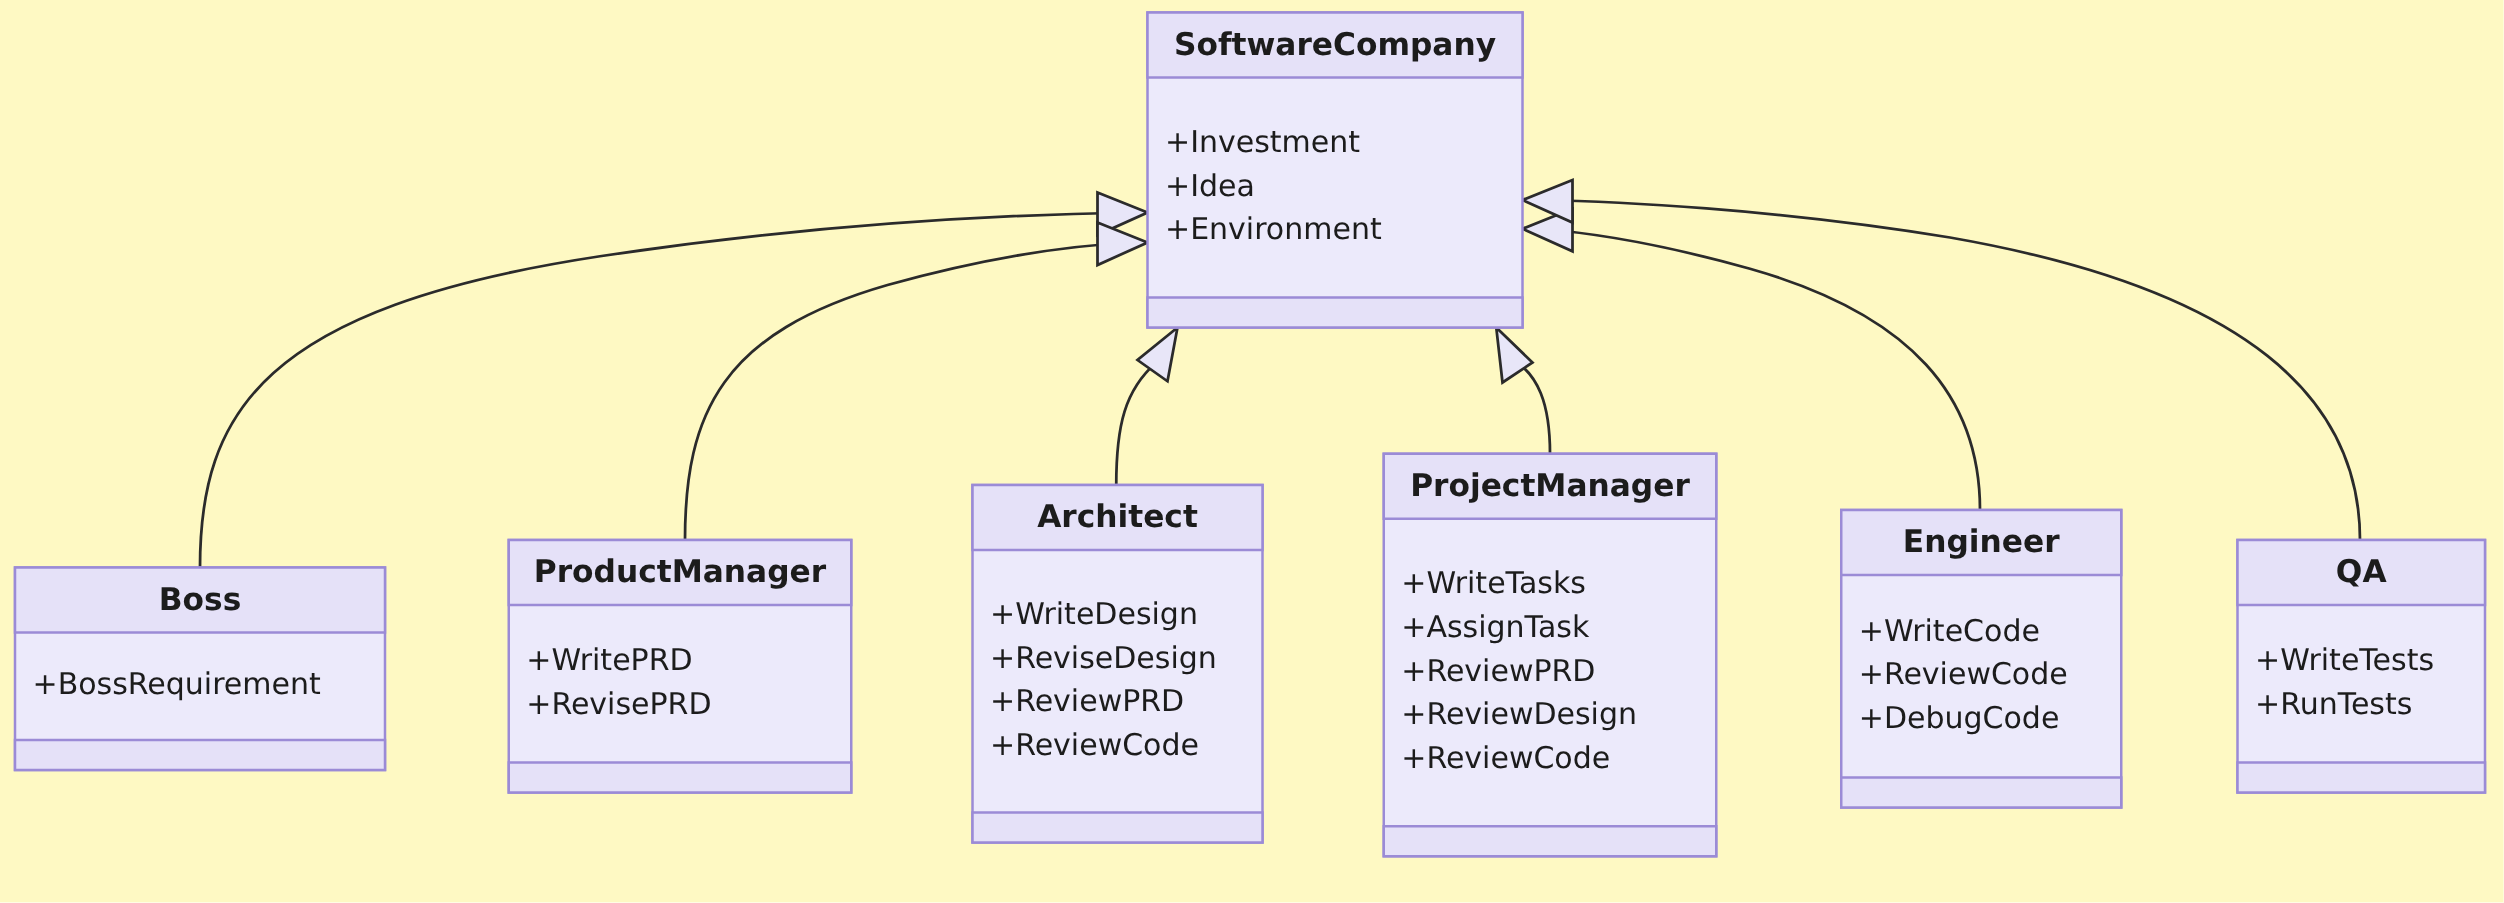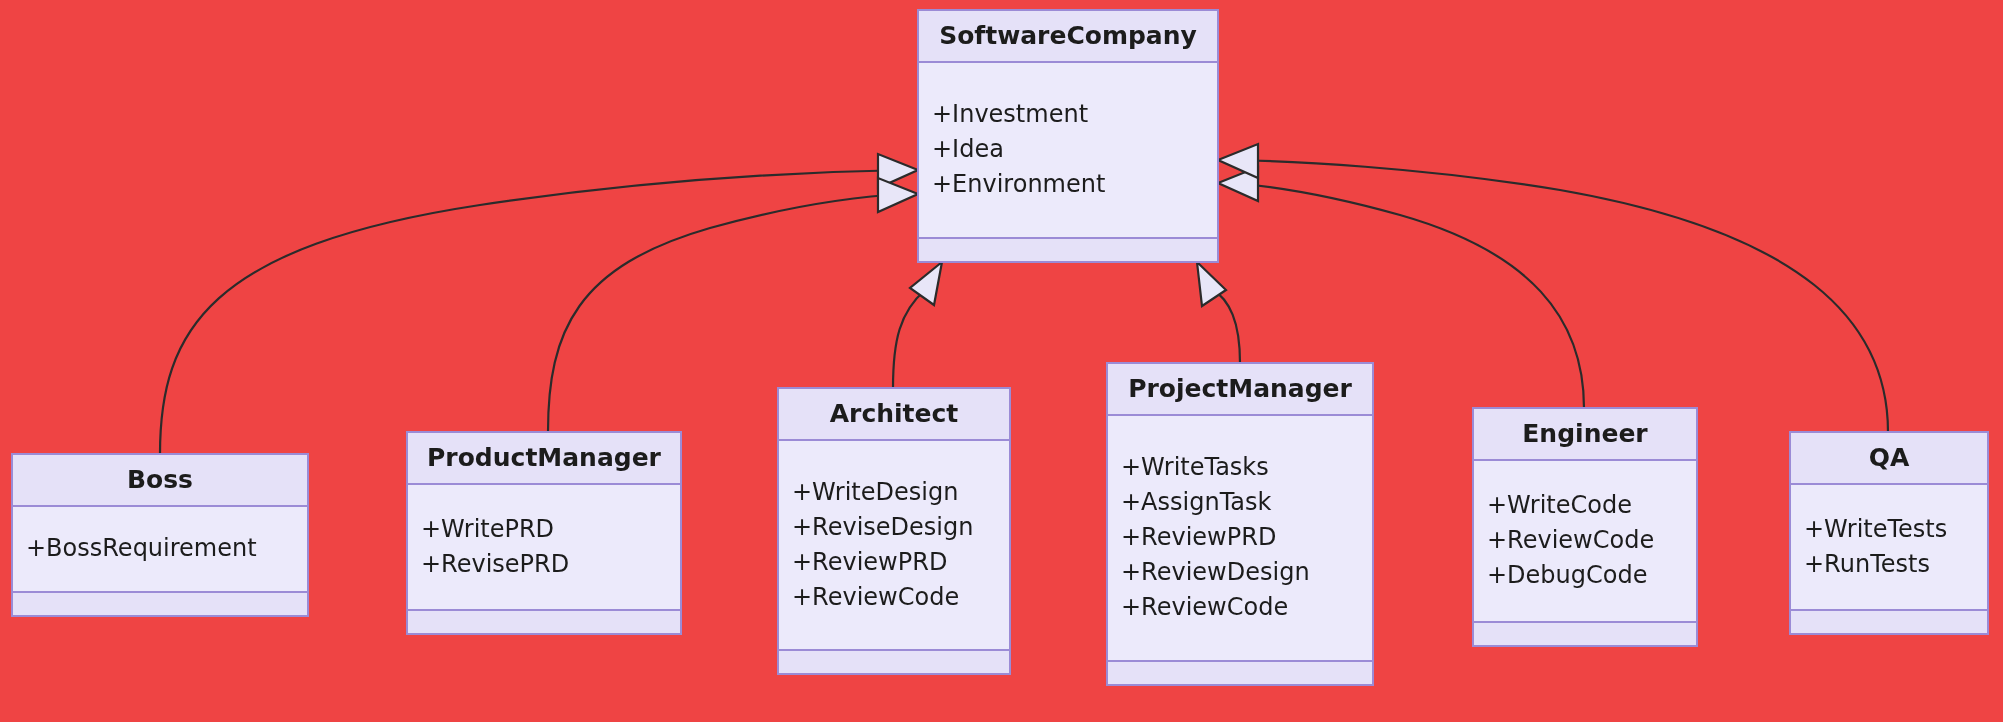--- a/index.html
+++ b/index.html
@@ -10,21 +10,21 @@
   body {
     width: 2003px;
     height: 722px;
     font-family: "DejaVu Sans", sans-serif;
     overflow: hidden;
   }
   #diagram-root {
     position: relative;
     width: 2003px;
     height: 722px;
-    background: #ef4444;
+    background: #fef9c3;
   }
   svg.uml-canvas {
     display: block;
     width: 2003px;
     height: 722px;
   }
   .cls-box-rect {
     fill: #ECEAFB;
     stroke: #9B8BD6;
     stroke-width: 2;

